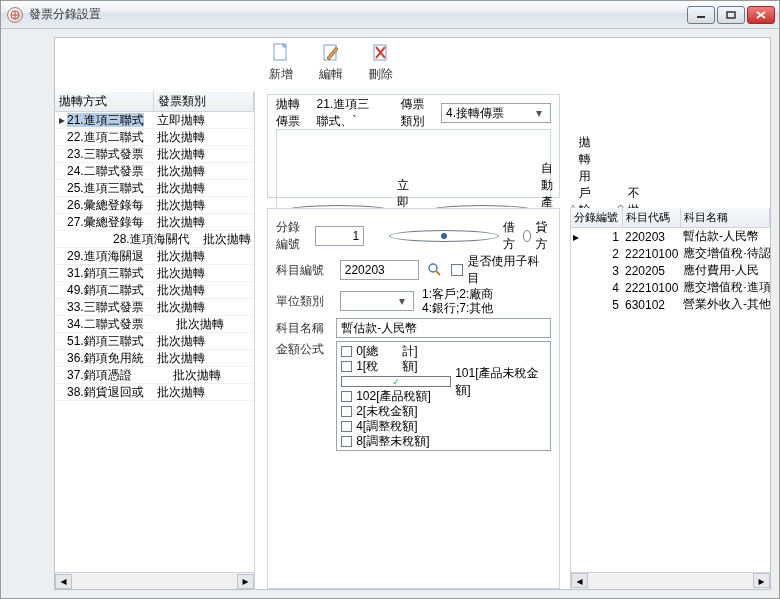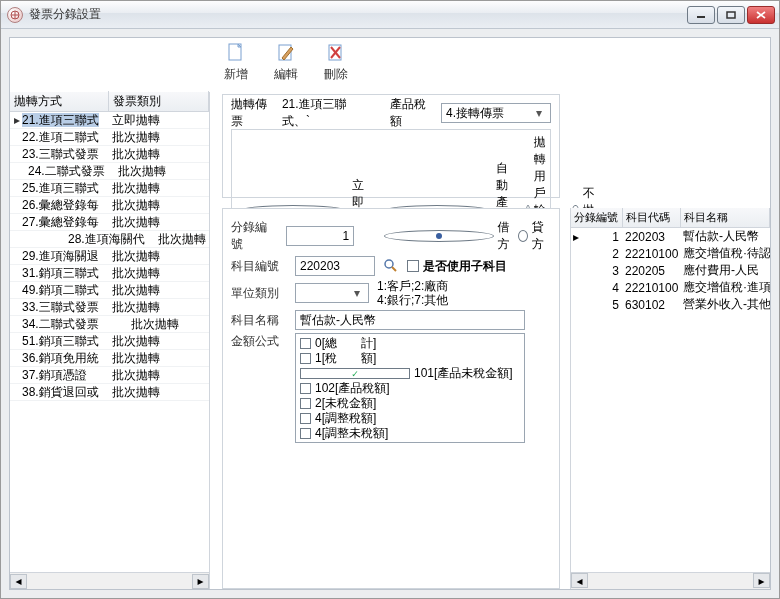--- a/index.html
+++ b/index.html
@@ -47,20 +47,21 @@
   cursor: default;
 }
 .win-btn.close { background: linear-gradient(#f08080, #c83030); border-color:#9a2b2b; }
 .win-btn svg { display:block; }
 
 .content {
   flex: 1;
   position: relative;
   padding: 8px;
   overflow: hidden;
+  margin-left: 45px;
 }
 .content-inner {
   position: absolute;
   left: 8px; right: 8px; top: 8px; bottom: 8px;
   background: #fff;
   border: 1px solid #bcc3cc;
 }
 
 
 .left-pane {
@@ -142,21 +143,21 @@
   overflow:hidden;
 }
 .f-row { display:flex; align-items:center; min-height:26px; gap:8px; }
 .f-row .lab { width:56px; color:#333; }
 .inp { height:20px; border:1px solid #9aa5b1; background:#fff; padding:0 4px; display:flex; align-items:center; }
 .inp.num { width:80px; justify-content:flex-end; }
 .inp.code { width:80px; }
 .inp.unit { width:74px; }
 .inp.name { width:230px; }
 .mag { width:16px;height:16px; }
-.chk { display:flex; align-items:center; gap:4px;font-weight:bold; }
+.chk { display:flex; align-items:center; gap:4px; }
 .chk .c { width:12px;height:12px;border:1px solid #6e7a86; background:#fff; }
 .amount-list {
   border:1px solid #9aa5b1; background:#fff;
   width:230px; height:110px; padding:2px 4px;
   overflow:hidden;
 }
 .amt-row { display:flex; align-items:center; height:15px; gap:4px; }
 .amt-row .c { width:11px;height:11px;border:1px solid #6e7a86;background:#fff;display:flex;align-items:center;justify-content:center; }
 .amt-row .c.sel::after { content:"✓"; font-size:9px; color:#2a5; }
 
@@ -264,21 +265,21 @@
               <div class="cell2">立即拋轉</div>
             </div>
             <div class="left-row" style="position: relative;">
               <div class="cell1"><span>22.進項二聯式</span></div>
               <div class="cell2">批次拋轉</div>
             </div>
             <div class="left-row" style="position: relative;">
               <div class="cell1"><span>23.三聯式發票</span></div>
               <div class="cell2">批次拋轉</div>
             </div>
-            <div class="left-row" style="position: relative; padding-left: 6px;">
+            <div class="left-row" style="position: relative;">
               <div class="cell1"><span>24.二聯式發票</span></div>
               <div class="cell2">批次拋轉</div>
             </div>
             <div class="left-row" style="position: relative;">
               <div class="cell1"><span>25.進項三聯式</span></div>
               <div class="cell2">批次拋轉</div>
             </div>
             <div class="left-row" style="position: relative;">
               <div class="cell1"><span>26.彙總登錄每</span></div>
               <div class="cell2">批次拋轉</div>
@@ -312,42 +313,42 @@
               <div class="cell2">批次拋轉</div>
             </div>
             <div class="left-row" style="position: relative;">
               <div class="cell1"><span>51.銷項三聯式</span></div>
               <div class="cell2">批次拋轉</div>
             </div>
             <div class="left-row" style="position: relative;">
               <div class="cell1"><span>36.銷項免用統</span></div>
               <div class="cell2">批次拋轉</div>
             </div>
-            <div class="left-row" style="position: relative;">
+            <div class="left-row" style="position: relative; gap: 16px;">
               <div class="cell1"><span>37.銷項憑證</span></div>
               <div class="cell2">批次拋轉</div>
             </div>
             <div class="left-row" style="position: relative;">
               <div class="cell1"><span>38.銷貨退回或</span></div>
               <div class="cell2">批次拋轉</div>
             </div>
           </div>
         <div class="left-scroll-x">
           <div class="sb-btn">◂</div>
           <div class="sb-track"></div>
           <div class="sb-btn">▸</div>
         </div>
       </div>
 
       <div class="top-opts">
         <div class="opt-row">
           <span class="lab">拋轉傳票</span>
           <span>21.進項三聯式、`</span>
           <span style="width:20px"></span>
-          <span class="lab">產品稅額</span>
+          <span class="lab">傳票類別</span>
           <div class="sel">
             <span>4.接轉傳票</span>
             <span class="dd">▾</span>
           </div>
         </div>
         <div class="group-box">
           <div class="radio">
               <div class="r sel"></div>
               <span>立即拋轉</span>
             </div>
@@ -451,21 +452,21 @@
               <div class="amt-row">
                 <div class="c"></div>
                 <span>2[未稅金額]</span>
               </div>
               <div class="amt-row">
                 <div class="c"></div>
                 <span>4[調整稅額]</span>
               </div>
               <div class="amt-row">
                 <div class="c"></div>
-                <span>4[調整未稅額]</span>
+                <span>8[調整未稅額]</span>
               </div>
             </div>
         </div>
       </div>
 
       <div class="right-pane">
         <div class="right-header">
           <div class="col c1">分錄編號</div>
           <div class="col c2">科目代碼</div>
           <div class="col c3">科目名稱</div>

